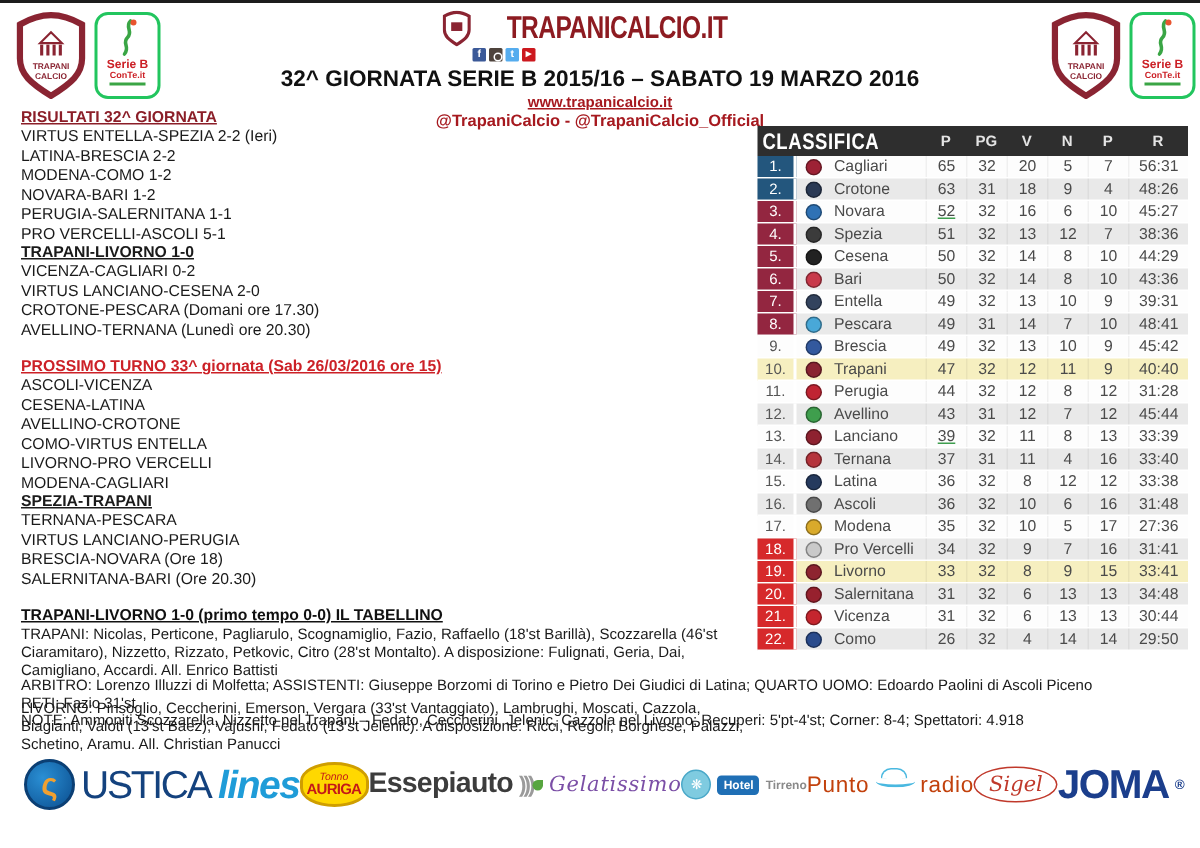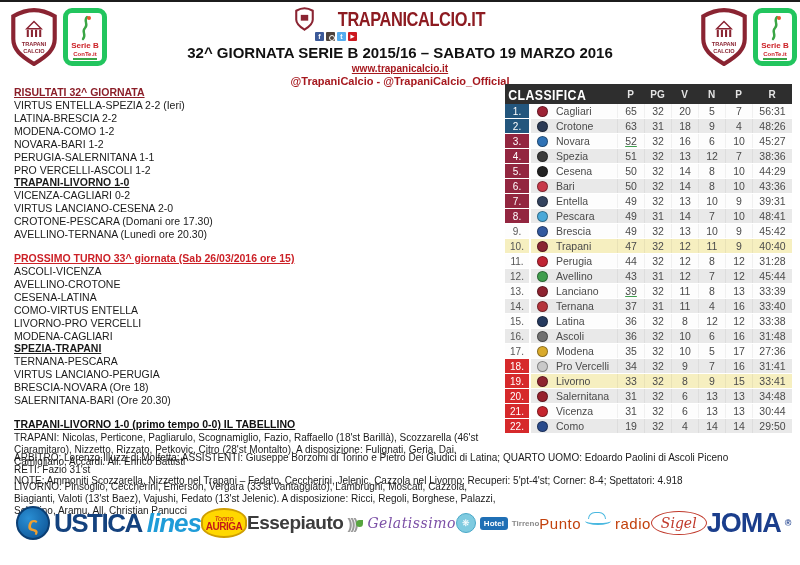--- a/index.html
+++ b/index.html
@@ -9,21 +9,21 @@
     background:#fff; overflow:hidden;
     font-family:"Liberation Sans", sans-serif; color:#222;
   }
   .top-edge { position:absolute; left:0; top:0; width:100%; height:2px; background:#1c1c1c; }
 
   
   .logo-group { position:absolute; top:8px; display:flex; gap:5px; align-items:flex-start; }
   .logo-group.left { left:10px; }
   .logo-group.right { left:700px; }
   .serieb-badge {
-    width:44px; height:58px; background:#fff; border:5px solid #22c55e; border-radius:9px;
+    width:44px; height:58px; background:#fff; border:2px solid #22c55e; border-radius:9px;
     display:flex; flex-direction:column; align-items:center; justify-content:flex-start; padding-top:2px;
   }
   .serieb-serie { color:#cc2127; font-weight:bold; font-size:8px; line-height:9px; }
   .serieb-sponsor { color:#cc2127; font-size:6px; font-weight:bold; border-bottom:2px solid #3aa545; line-height:8px; }
 
   .center-head { position:absolute; left:0; right:0; top:6px; text-align:center; }
   .site-row { display:flex; align-items:center; justify-content:center; gap:3px; height:26px;text-align:right; }
   .site-title {
     color:#8d1b21; font-weight:bold; font-size:21px; letter-spacing:-0.5px;
     display:inline-block; transform:scaleX(0.78); transform-origin:center;
@@ -34,21 +34,21 @@
   .s-fb { background:#3b5998; } .s-fb::before{ content:"f"; }
   .s-ig { background:#4e433c; position:relative; }
   .s-ig::before { content:""; position:absolute; left:2.5px; top:2.5px; width:4px; height:4px; border:1px solid #fff; border-radius:50%; }
   .s-tw { background:#55acee; } .s-tw::before{ content:"t"; }
   .s-yt { background:#cc181e; } .s-yt::before{ content:"▶"; font-size:5px; }
   .main-title { margin-top:3px; font-size:15px; font-weight:bold; color:#111; letter-spacing:0; }
   .site-link { margin-top:2px; font-size:10px; font-weight:bold; color:#a6191f; text-decoration:underline; }
   .handles { margin-top:1px; font-size:11px; font-weight:bold; color:#a6191f; }
 
   
-  .left-col { position:absolute; left:14px; top:86px; width:488px; }
+  .left-col { position:absolute; left:14px; top:72px; width:488px; }
   .sec { margin-bottom:11px; }
   .sec-h { font-size:10.5px; font-weight:bold; text-decoration:underline; line-height:13px; }
   .h-results { color:#8b1e28; }
   .h-fixtures { color:#cc2127; }
   .h-report { color:#111; margin-bottom:1px; }
   .line { font-size:10.5px; line-height:12.9px; color:#1a1a1a; }
   .line-hl { font-weight:bold; text-decoration:underline; }
   .para { font-size:10px; line-height:12.2px; color:#1a1a1a; margin-top:1px; }
   .para + .para { margin-top:12px; }
 
@@ -79,21 +79,21 @@
   .off-line { font-size:10px; line-height:11.6px; color:#1a1a1a; }
 
   
   .sponsors { position:absolute; left:16px; top:500px; width:770px; height:46px;
               display:flex; align-items:center; justify-content:space-between; }
   .sponsor { display:flex; align-items:center; gap:4px; }
   .sea-circle { width:34px; height:34px; border-radius:50%;
     background:radial-gradient(circle at 35% 35%, #2a8fd4, #0b4e8f); border:2px solid #0b3f74;
     display:flex; align-items:center; justify-content:center; }
   .sea-circle::before { content:"ς"; color:#f0a030; font-weight:bold; font-size:21px; line-height:1; }
-  .ustica-text { color:#14427e; font-size:26px; font-weight:bold; letter-spacing:-1.5px; }
+  .ustica-text { color:#14427e; font-size:26px; font-weight:normal; letter-spacing:-1.5px; }
   .ustica-lines { color:#1f9cd8; font-size:26px; font-weight:bold; font-style:italic; letter-spacing:-1px; margin-left:1px; }
   .auriga-box { width:46px; height:30px; background:#ffd800; border:2px solid #cf9e00; border-radius:50% / 42%;
     display:flex; flex-direction:column; align-items:center; justify-content:center; }
   .auriga-l1 { color:#c41818; font-size:7px; font-style:italic; line-height:7px; }
   .auriga-l2 { color:#c41818; font-size:10px; font-weight:bold; line-height:10px; letter-spacing:-0.5px; }
   .esse-text { color:#3c3c3c; font-size:19px; font-weight:bold; letter-spacing:-0.5px; }
   .esse-arcs { color:#9a9a9a; font-size:15px; font-weight:bold; letter-spacing:-2px; }
   .gelat-dot { width:7px; height:7px; border-radius:50% 0 50% 50%; background:#57a53f; display:inline-block; }
   .gelat-text { color:#7b4fa6; font-size:14px; font-style:italic; font-family:"DejaVu Serif", serif; letter-spacing:0.5px; }
   .hotel-circle { width:20px; height:20px; border-radius:50%; background:#7fcbe0; border:1px solid #4aa8c8;
@@ -179,34 +179,34 @@
 
   <div class="left-col">
     <div class="sec">
       <div class="sec-h h-results">RISULTATI 32^ GIORNATA</div>
       <div>
           <div class="line">VIRTUS ENTELLA-SPEZIA  2-2 (Ieri)</div>
           <div class="line">LATINA-BRESCIA 2-2</div>
           <div class="line">MODENA-COMO 1-2</div>
           <div class="line">NOVARA-BARI 1-2</div>
           <div class="line">PERUGIA-SALERNITANA 1-1</div>
-          <div class="line">PRO VERCELLI-ASCOLI 1-2</div>
+          <div class="line">PRO VERCELLI-ASCOLI 5-1</div>
           <div class="line line-hl">TRAPANI-LIVORNO 1-0</div>
           <div class="line">VICENZA-CAGLIARI 0-2</div>
           <div class="line">VIRTUS LANCIANO-CESENA 2-0</div>
           <div class="line">CROTONE-PESCARA (Domani ore 17.30)</div>
           <div class="line">AVELLINO-TERNANA (Lunedì ore 20.30)</div>
         </div>
     </div>
     <div class="sec">
       <div class="sec-h h-fixtures">PROSSIMO TURNO 33^ giornata (Sab 26/03/2016 ore 15)</div>
       <div>
           <div class="line">ASCOLI-VICENZA</div>
+          <div class="line">CESENA-LATINA</div>
           <div class="line">AVELLINO-CROTONE</div>
-          <div class="line">CESENA-LATINA</div>
           <div class="line">COMO-VIRTUS ENTELLA</div>
           <div class="line">LIVORNO-PRO VERCELLI</div>
           <div class="line">MODENA-CAGLIARI</div>
           <div class="line line-hl">SPEZIA-TRAPANI</div>
           <div class="line">TERNANA-PESCARA</div>
           <div class="line">VIRTUS LANCIANO-PERUGIA</div>
           <div class="line">BRESCIA-NOVARA (Ore 18)</div>
           <div class="line">SALERNITANA-BARI (Ore 20.30)</div>
         </div>
     </div>
@@ -544,21 +544,21 @@
           <span class="tc num">13</span>
           <span class="tc num rec">30:44</span>
         </div>
         <div class="trow">
           <span class="tc pos zone-relegation">22.</span>
           <span class="tc badge">
             <i class="crest" style="background:#2a4b8c"></i>
           </span>
           <span class="tc team">Como</span>
           <span class="tc num">
-            <span class="">19</span>
+            <span class="">26</span>
           </span>
           <span class="tc num">32</span>
           <span class="tc num">4</span>
           <span class="tc num">14</span>
           <span class="tc num">14</span>
           <span class="tc num rec">29:50</span>
         </div>
       </div>
   </div>
 

